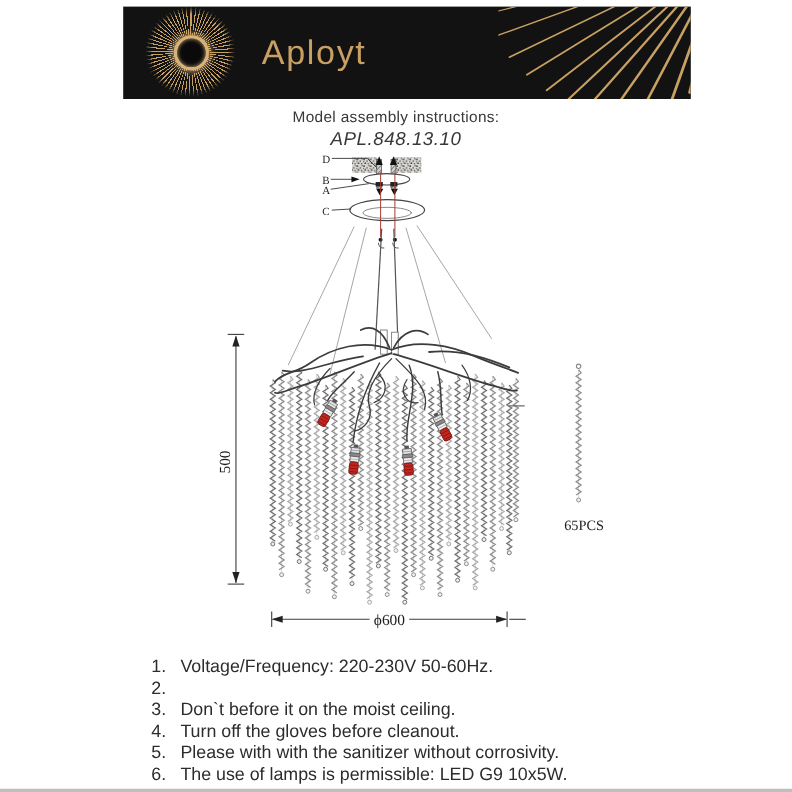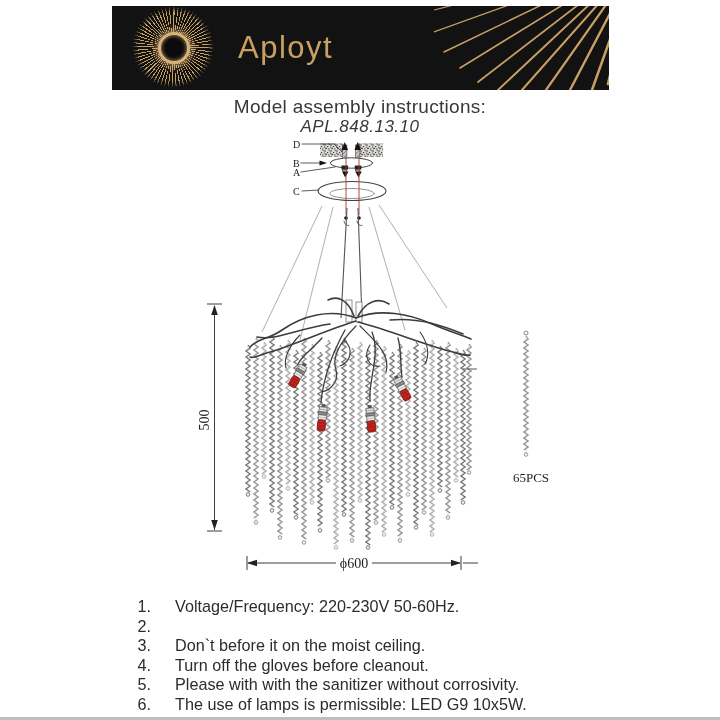--- a/index.html
+++ b/index.html
@@ -3,53 +3,53 @@
 <meta charset="utf-8">
 <style>
   html,body{margin:0;padding:0;}
   body{
     width:720px;height:720px;position:relative;background:#ffffff;
     font-family:"Liberation Sans", sans-serif;overflow:hidden;
   }
   
   .banner{
     position:absolute;left:112px;top:6px;width:497px;height:84px;
-    background:#121212;overflow:hidden;
+    background:#121212;overflow:hidden;padding-left:19px;
   }
   .logo{position:absolute;left:20px;top:0;width:82px;height:82px;}
   .logo .rays{
     position:absolute;inset:0;border-radius:50%;
     background:repeating-conic-gradient(from 1deg,#c9a063 0deg 1.7deg,transparent 1.7deg 5.6deg);
     -webkit-mask:radial-gradient(circle,transparent 0 14px,#000 16px 34px,rgba(0,0,0,.25) 39px,transparent 41px);
     mask:radial-gradient(circle,transparent 0 14px,#000 16px 34px,rgba(0,0,0,.25) 39px,transparent 41px);
   }
   .logo .ring{
     position:absolute;left:26px;top:26px;width:26px;height:26px;border-radius:50%;
     border:3px solid #d8b279;box-shadow:0 0 7px 2px rgba(216,178,121,.75), inset 0 0 4px rgba(216,178,121,.9);
     background:#0a0a0a;
   }
   .wordmark{
     position:absolute;left:126px;top:24px;
     color:#c9a063;font-size:31px;letter-spacing:1.5px;font-weight:400;
   }
   .corner-rays{position:absolute;right:0;top:0;}
   
   .title-block{position:absolute;left:0;top:96px;width:720px;text-align:center;color:#383838;}
-  .title-line1{font-size:19px;line-height:21px;letter-spacing:.3px;}
+  .title-line1{font-size:14px;line-height:21px;letter-spacing:.3px;}
   .title-line2{font-size:17px;line-height:20px;letter-spacing:.5px;font-style:italic;}
   
   .drawing{position:absolute;left:0;top:0;width:720px;height:720px;}
   text.lbl{font-family:"Liberation Serif",serif;font-size:10px;fill:#1d1d1d;}
   text.dim{font-family:"Liberation Serif",serif;font-size:14px;fill:#1d1d1d;}
   text.dim-small{font-family:"Liberation Serif",serif;font-size:13px;fill:#1d1d1d;}
   
   .instructions{position:absolute;left:127px;top:597px;width:500px;list-style:none;margin:0;padding:0;}
   .instructions li{display:flex;font-size:16.2px;line-height:19.6px;color:#2c2c2c;}
   .instructions .num{width:24px;text-align:right;flex:0 0 auto;}
-  .instructions .txt{margin-left:24px;}
+  .instructions .txt{margin-left:13px;}
   .bottom-strip{position:absolute;left:0;bottom:0;width:720px;height:3px;background:#bfbfbf;}
 </style>
 </head>
 <body>
 
 <div class="banner">
   <div class="logo">
     <div class="rays"></div>
     <div class="ring"></div>
   </div>

